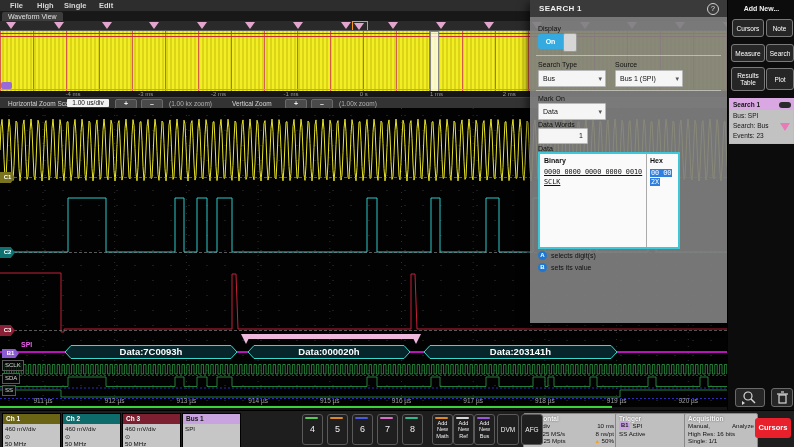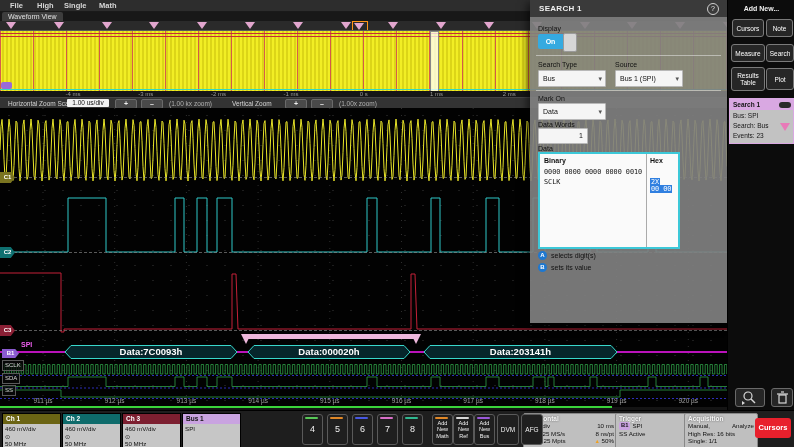--- a/index.html
+++ b/index.html
@@ -78,21 +78,21 @@
               font-size:7px;font-weight:bold;text-align:center;line-height:15px;border-radius:2px 0 0 2px;}
   #toggle .knob{position:absolute;left:25px;top:-1px;width:12px;height:17px;background:#d6d6d6;
               border:1px solid #9a9a9a;border-radius:2px;}
   .drop{position:absolute;height:15px;background:#f5f5f5;border:1px solid #b8b8b8;border-radius:1px;
         font-size:7px;color:#111;line-height:15px;padding-left:4px;}
   .drop .arr{position:absolute;right:3px;top:0;color:#555;font-size:7px;}
   #dw-input{left:8px;top:128px;width:44px;height:14px;background:#f5f5f5;border:1px solid #b8b8b8;
             font-size:7px;color:#111;line-height:14px;text-align:right;padding-right:4px;border-radius:1px;}
   #databox{left:8px;top:152px;width:138px;height:93px;background:#fafafa;border:2px solid #3cc8d8;}
   #databox .hd{position:absolute;top:3px;font-size:7px;font-weight:bold;color:#111;}
-  .mono{font-family:"DejaVu Sans Mono",monospace;font-size:6.8px;color:#111;}
+  .mono{font-family:"DejaVu Sans Mono",monospace;font-size:6.8px;color:#111;text-decoration:underline;}
   #hex-div{position:absolute;left:106px;top:0;width:1px;height:100%;background:#aaa;}
   .hexsel{position:absolute;left:110px;background:#2f7fe0;color:#fff;padding:0 1px;
           font-family:"DejaVu Sans Mono",monospace;font-size:6.8px;}
   .legend-dot{position:absolute;left:8px;width:9px;height:9px;border-radius:50%;background:#1e78d0;
           color:#fff;font-size:6px;font-weight:bold;text-align:center;line-height:9px;}
   .legend-txt{position:absolute;left:21px;font-size:7px;color:#111;}
 
   
   #sidebar{left:727px;top:0;width:67px;height:410px;background:#0c0c0c;border-left:1px solid #000;}
   #addnew-lab{position:absolute;left:0;top:5px;width:100%;text-align:center;color:#f0f0f0;
@@ -133,21 +133,21 @@
 </style>
 </head>
 <body>
 
 <div id="app">
 
   <div class="abs" id="menubar">
     <span class="menu-item" style="left:10px">File</span>
     <span class="menu-item" style="left:37px">High</span>
     <span class="menu-item" style="left:64px">Single</span>
-    <span class="menu-item" style="left:99px">Math</span>
+    <span class="menu-item" style="left:99px">Edit</span>
   </div>
 
   <div class="abs" id="tabstrip">
     <div id="wv-tab">Waveform View</div>
   </div>
 
   <div class="abs" id="marksrow">
       <div class="tri" style="left: 723px;"></div>
       <div class="tri" style="left: 675.2px;"></div>
       <div class="tri" style="left: 627.4px;"></div>
@@ -285,21 +285,21 @@
     </div>
     <div class="p-lab" style="left:8px;top:121px">Data Words</div>
     <div class="abs" id="dw-input">1</div>
     <div class="p-lab" style="left:8px;top:145px">Data</div>
     <div class="abs" id="databox">
       <span class="hd" style="left:4px">Binary</span>
       <span class="hd" style="left:110px">Hex</span>
       <div id="hex-div"></div>
       <div class="mono abs" style="left:4px;top:14px">0000 0000 0000 0000 0010</div>
       <div class="mono abs" style="left:4px;top:24px">SCLK</div>
-      <div class="hexsel" style="top:31px">00 00</div>
+      <div class="hexsel" style="top:15px">00 00</div>
       <div class="hexsel" style="top:24px">2X</div>
     </div>
     <div class="legend-dot" style="top:251px">A</div>
     <div class="legend-txt" style="top:252px">selects digit(s)</div>
     <div class="legend-dot" style="top:263px">B</div>
     <div class="legend-txt" style="top:264px">sets its value</div>
   </div>
 
   <div class="abs" id="sidebar">
     <div id="addnew-lab">Add New...</div>

